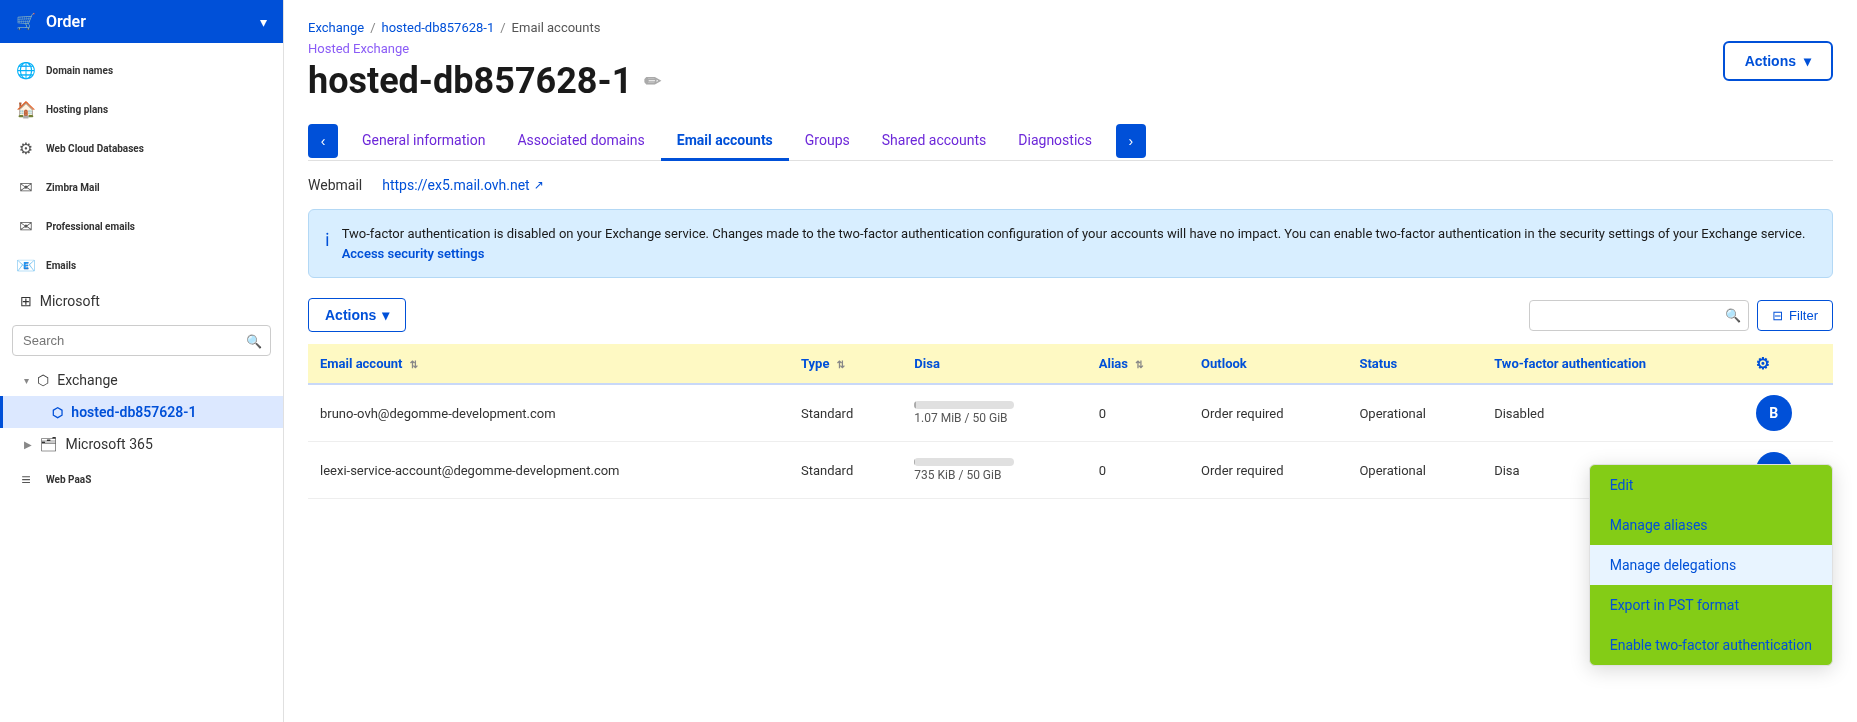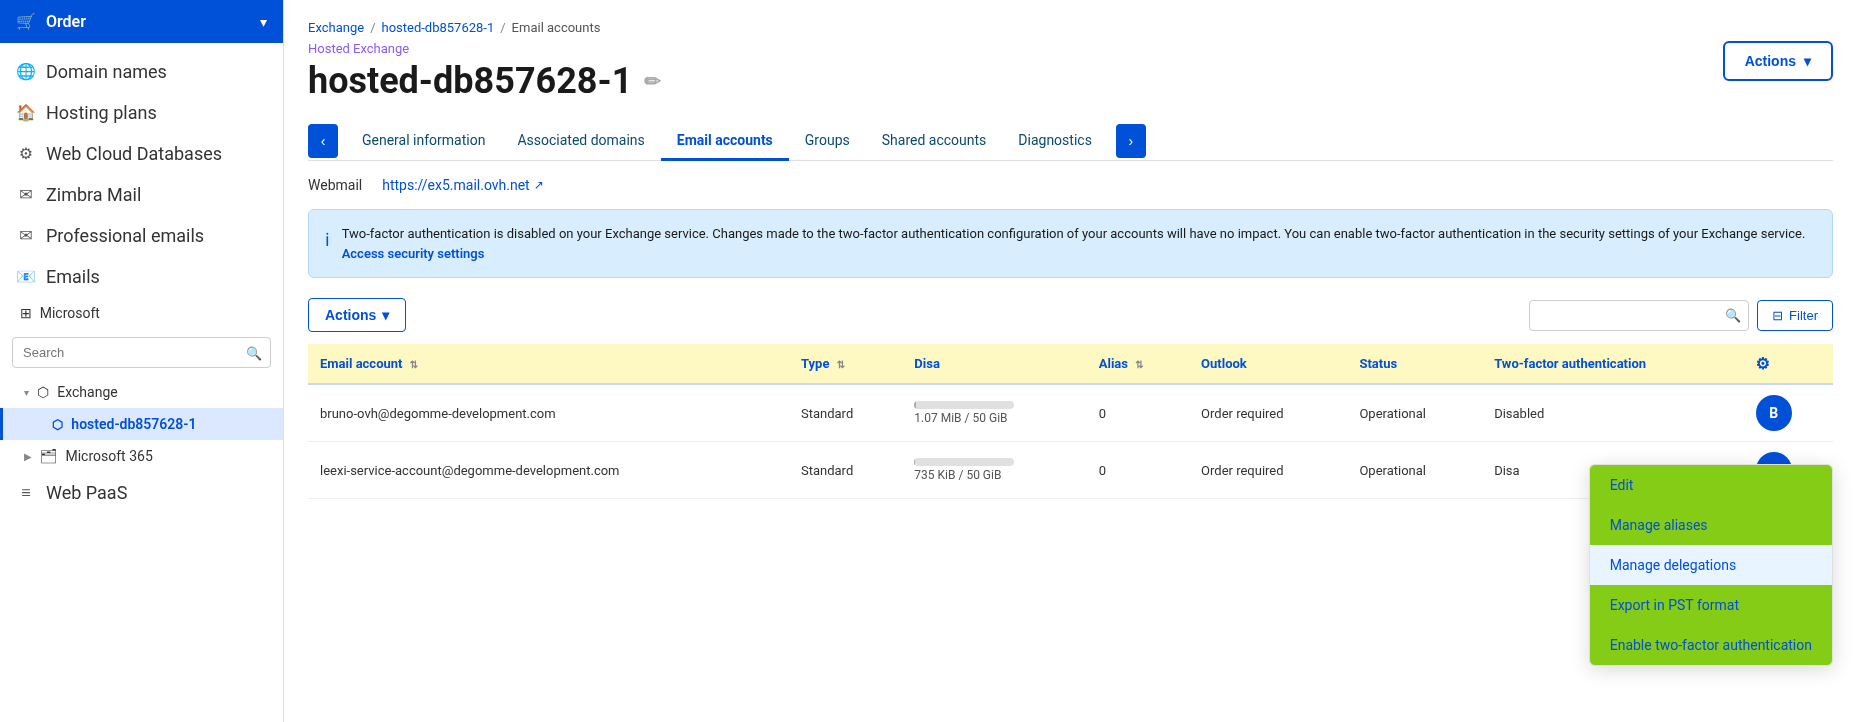--- a/index.html
+++ b/index.html
@@ -5,21 +5,21 @@
     * { box-sizing: border-box; margin: 0; padding: 0; }
     body { font-family: -apple-system, BlinkMacSystemFont, 'Segoe UI', Roboto, sans-serif; font-size: 14px; color: #333; background: #fff; display: flex; height: 722px; overflow: hidden; }
 
     
     .sidebar { width: 284px; background: #fff; border-right: 1px solid #e0e0e0; display: flex; flex-direction: column; flex-shrink: 0; overflow-y: auto; }
     .sidebar-header { background: #0050d8; color: #fff; padding: 12px 16px; display: flex; align-items: center; justify-content: space-between; cursor: pointer; }
     .sidebar-header-left { display: flex; align-items: center; gap: 10px; font-size: 16px; font-weight: 600; }
     .sidebar-nav { padding: 8px 0; }
     .sidebar-item { display: flex; align-items: center; gap: 10px; padding: 10px 16px; cursor: pointer; color: #333; text-decoration: none; }
     .sidebar-item-icon { width: 20px; text-align: center; font-size: 16px; color: #555; }
-    .sidebar-item-label { font-size: 18px; }
+    .sidebar-item-label { font-size: 10px; font-weight: bold; }
     .sidebar-search { padding: 8px 12px; }
     .sidebar-search input { width: 100%; padding: 7px 32px 7px 10px; border: 1px solid #ccc; border-radius: 4px; font-size: 13px; color: #333; outline: none; }
     .search-wrap { position: relative; }
     .search-wrap .search-icon-inside { position: absolute; right: 8px; top: 50%; transform: translateY(-50%); color: #888; font-size: 13px; }
     .sidebar-section-item { display: flex; align-items: center; gap: 8px; padding: 8px 16px 8px 20px; cursor: pointer; color: #333; }
     .sidebar-sub-item { padding: 8px 16px 8px 52px; cursor: pointer; color: #333; display: flex; align-items: center; gap: 8px; }
     .sidebar-sub-item.active { background: #dce8ff; color: #0050d8; font-weight: 600; border-left: 3px solid #0050d8; padding-left: 49px; }
     .sidebar-expand-icon { font-size: 10px; color: #888; }
 
     
@@ -36,21 +36,21 @@
     .page-header { display: flex; justify-content: space-between; align-items: flex-start; margin-bottom: 20px; }
     .page-header-left { }
     .page-subtitle { font-size: 13px; color: #8b5cf6; margin-bottom: 4px; }
     .page-title { font-size: 36px; font-weight: 700; color: #1a1a1a; display: flex; align-items: center; gap: 12px; }
     .edit-icon { color: #aaa; font-size: 20px; cursor: pointer; }
     .actions-btn { display: flex; align-items: center; gap: 8px; padding: 10px 20px; border: 2px solid #0050d8; border-radius: 6px; background: #fff; color: #0050d8; font-size: 14px; font-weight: 600; cursor: pointer; }
 
     
     .tabs-wrapper { display: flex; align-items: center; border-bottom: 1px solid #e0e0e0; margin-bottom: 16px; gap: 0; }
     .tab-nav-btn { background: #0050d8; border: none; color: #fff; width: 30px; height: 34px; border-radius: 4px; cursor: pointer; font-size: 14px; display: flex; align-items: center; justify-content: center; margin-right: 8px; flex-shrink: 0; }
-    .tab { padding: 10px 16px; cursor: pointer; font-size: 14px; color: #0c4a6e; white-space: nowrap; border-bottom: 3px solid transparent; margin-bottom: -1px; }
+    .tab { padding: 10px 16px; cursor: pointer; font-size: 14px; color: #6d28d9; white-space: nowrap; border-bottom: 3px solid transparent; margin-bottom: -1px; }
     .tab.active { border-bottom: 3px solid #0050d8; font-weight: 700; color: #0050d8; }
     .tab-right-btn { background: #0050d8; border: none; color: #fff; width: 30px; height: 34px; border-radius: 4px; cursor: pointer; font-size: 14px; display: flex; align-items: center; justify-content: center; margin-left: 8px; flex-shrink: 0; }
 
     
     .webmail-bar { display: flex; align-items: center; gap: 20px; margin-bottom: 16px; font-size: 14px; color: #333; }
     .webmail-bar a { color: #0050d8; text-decoration: none; display: flex; align-items: center; gap: 4px; }
     .webmail-ext-icon { font-size: 12px; }
 
     
     .alert-info { background: #d8eeff; border: 1px solid #b3d8f5; border-radius: 6px; padding: 14px 16px; margin-bottom: 20px; display: flex; gap: 12px; align-items: flex-start; font-size: 13px; color: #1a1a1a; line-height: 1.5; }

